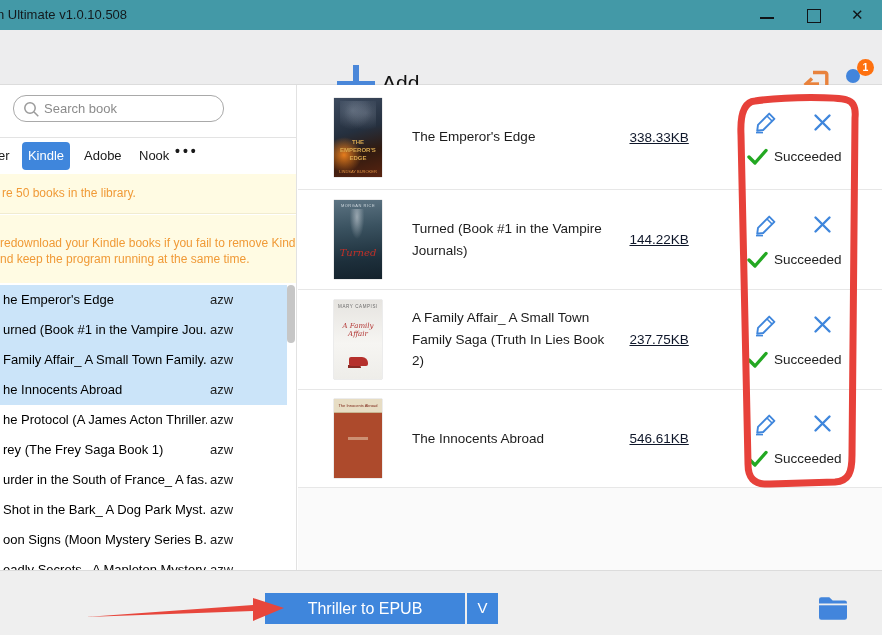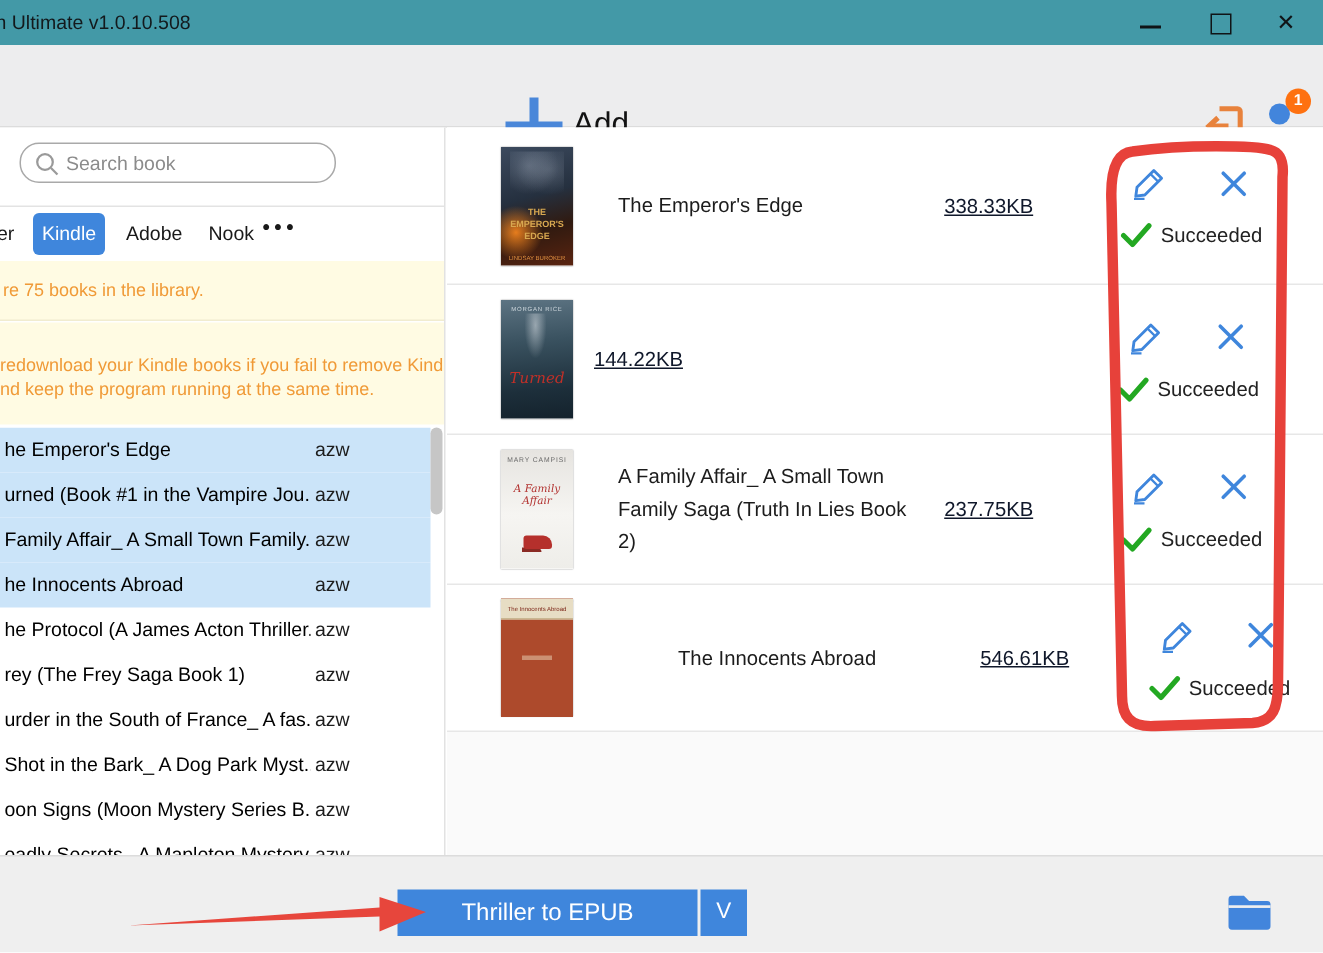--- a/index.html
+++ b/index.html
@@ -137,21 +137,21 @@
     </svg>
     <input type="text" placeholder="Search book" style="">
   </div>
   <div class="sb-divider"></div>
   <span class="tab tab-er">er</span>
   <span class="tab tab-kindle">Kindle</span>
   <span class="tab tab-adobe">Adobe</span>
   <span class="tab tab-nook">Nook</span>
   <span class="tab tab-dots">•••</span>
   <div class="notice1">
-    <span>re 75 books in the library.</span>
+    <span>re 50 books in the library.</span>
   </div>
   <div class="notice2">
     <span class="l1">redownload your Kindle books if you fail to remove Kindle</span>
     <span class="l2">nd keep the program running at the same time.</span>
   </div>
   <div class="book-list">
       <div class="book-row sel">
     <span class="bl-title">he Emperor's Edge</span>
     <span class="bl-fmt">azw</span>
   </div>
@@ -228,20 +228,21 @@
         <span class="txt">Succeeded</span>
       </div>
     </div>
   </div>
       <div class="conv-row" style="height: 100px;">
     <div class="cover turned">
       <span class="l1">MORGAN RICE</span>
       <span class="l2">Turned</span>
       <span class="l3"></span>
     </div>
+    <div class="conv-title">Turned (Book #1 in the Vampire Journals)</div>
     <div class="conv-size">144.22KB</div>
     <div class="actions">
       <div class="icon-row">
         <div class="edit-btn">
           <svg width="26" height="26" viewBox="0 0 26 26">
             <path d="M16.2 4.6 l5.2 5.2 L10.2 21 l-6 .8 .8 -6 z" fill="none" stroke="#3f86dc" stroke-width="1.9" stroke-linejoin="round"></path>
             <path d="M14 7 l5 5" stroke="#3f86dc" stroke-width="1.6"></path>
             <line x1="3" y1="23.6" x2="10" y2="23.6" stroke="#3f86dc" stroke-width="1.6"></line>
           </svg>
         </div>
@@ -285,21 +286,21 @@
         </div>
       </div>
       <div class="status">
         <svg width="21" height="17" viewBox="0 0 21 17">
           <polyline points="2,9 8,15 19,2.5" fill="none" stroke="#23a822" stroke-width="3.4" stroke-linecap="round" stroke-linejoin="round"></polyline>
         </svg>
         <span class="txt">Succeeded</span>
       </div>
     </div>
   </div>
-      <div class="conv-row" style="height: 98px; gap: 40px;">
+      <div class="conv-row" style="height: 98px;">
     <div class="cover innocents">
       <span class="l1">The Innocents Abroad</span>
       <span class="l2"></span>
       <span class="l3"></span>
     </div>
     <div class="conv-title">The Innocents Abroad</div>
     <div class="conv-size">546.61KB</div>
     <div class="actions">
       <div class="icon-row">
         <div class="edit-btn">

